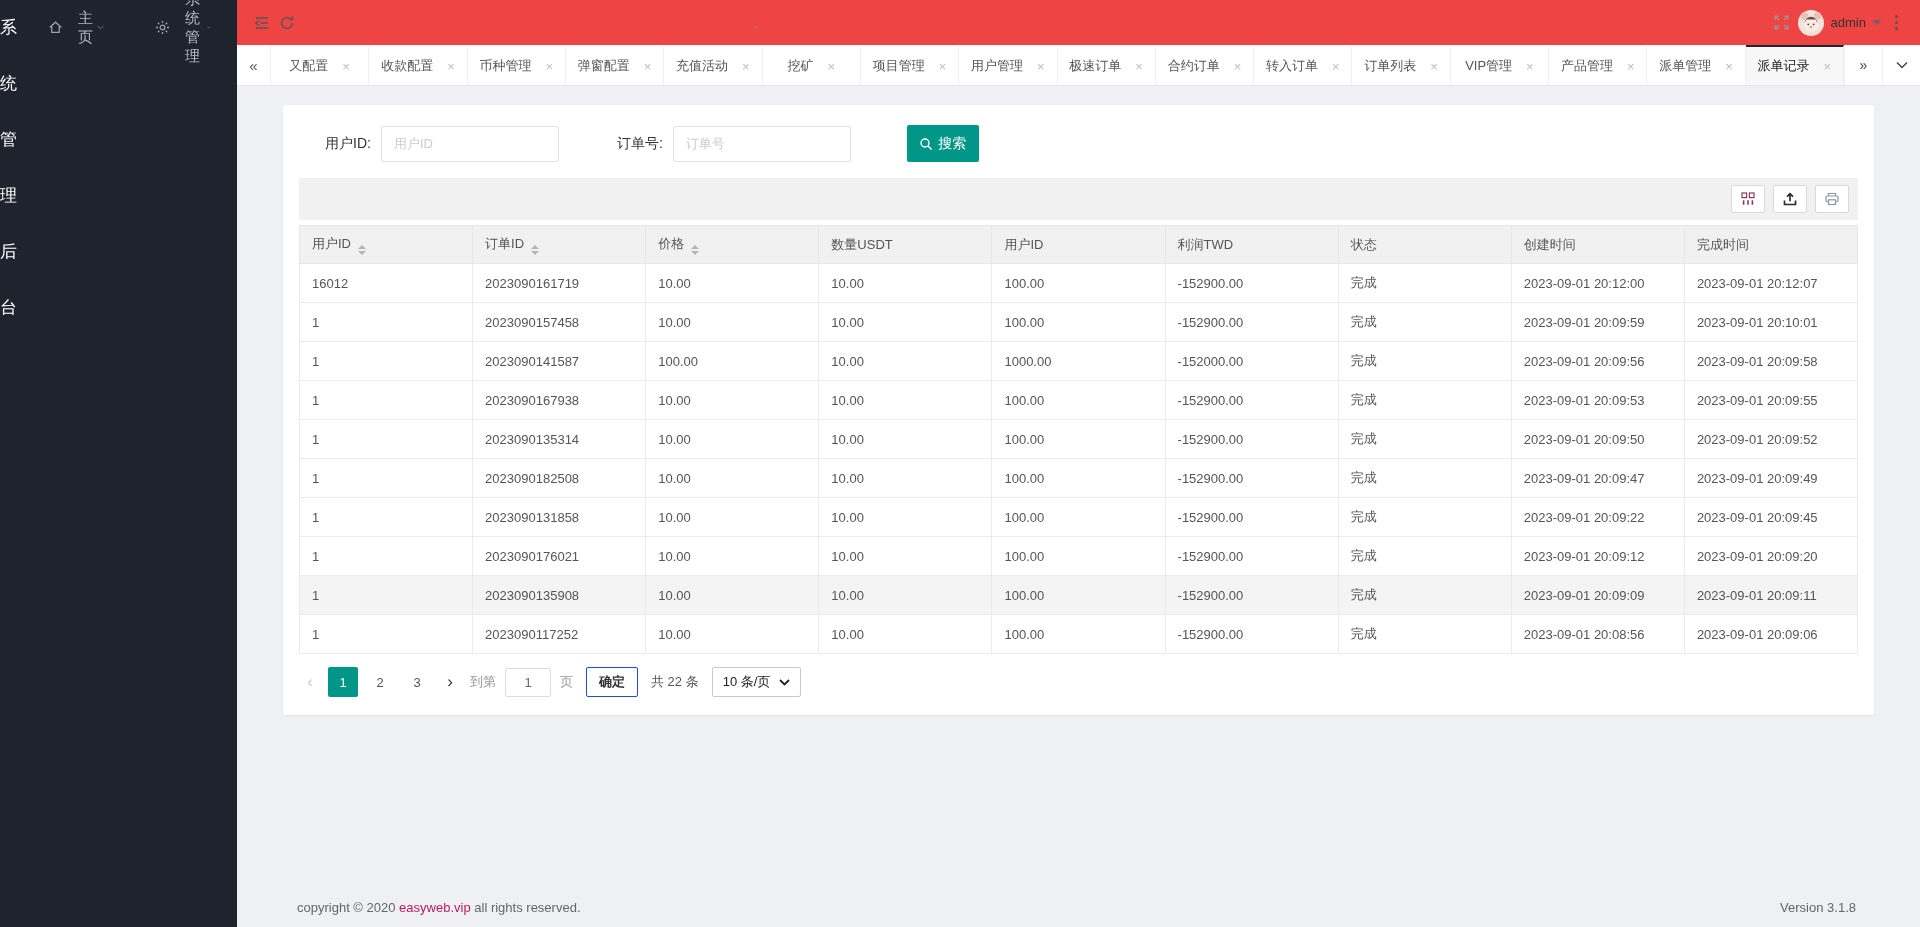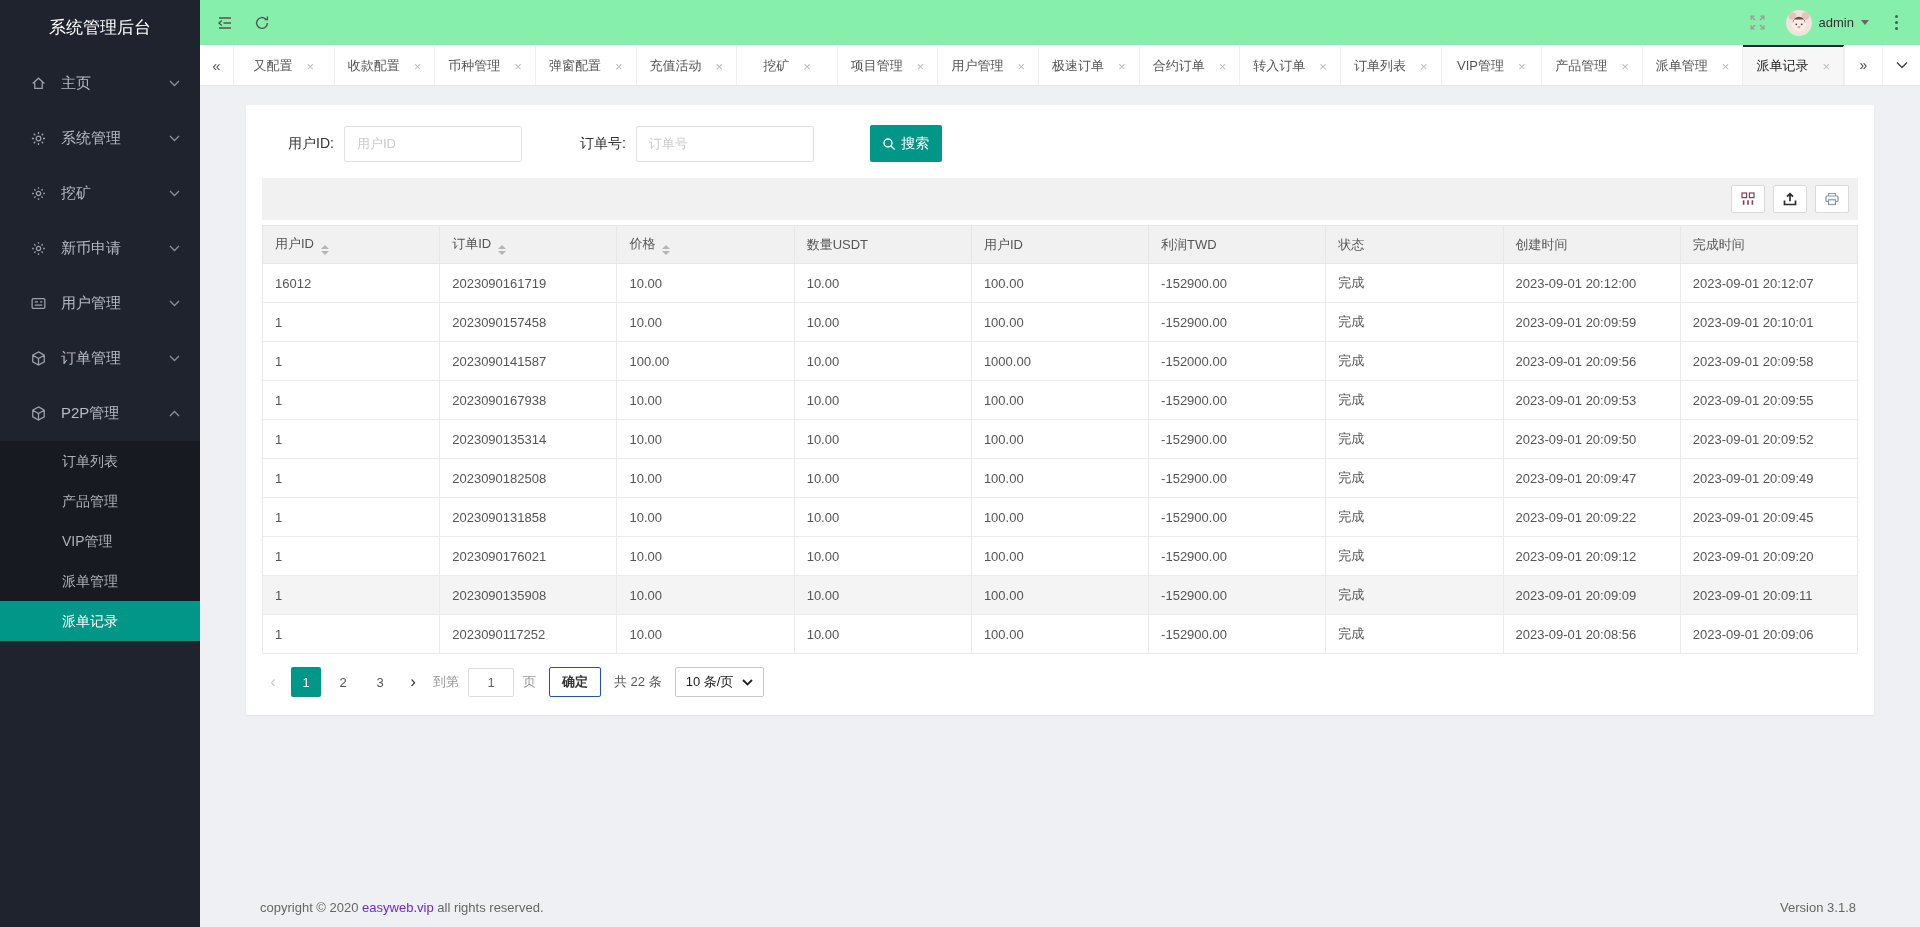--- a/index.html
+++ b/index.html
@@ -1,34 +1,34 @@
 <!DOCTYPE html>
 <html><head>
 <meta charset="utf-8">
 <style>
   * { box-sizing: border-box; margin: 0; padding: 0; }
   html,body { width:1920px; height:927px; }
   body { font-family:"Liberation Sans","DejaVu Sans",sans-serif; background:#eef0f3; overflow:hidden; }
   .layout { display:flex; height:100%; }
 
   
-  .sidebar { width:200px; flex-shrink:0; background:#1f232d; display:flex; flex-direction:column; }
+  .sidebar { width:237px; flex-shrink:0; background:#1f232d; display:flex; flex-direction:row; }
   .sidebar-title { height:56px; line-height:56px; text-align:center; color:#ffffff; font-size:17px; }
   .menu-item { height:55px; display:flex; align-items:center; padding:0 20px 0 30px; color:#b6bac3; font-size:15px; cursor:pointer; }
   .menu-item .mi-icon { width:17px; height:17px; margin-right:14px; flex-shrink:0; }
   .menu-item .chev { margin-left:auto; width:11px; height:7px; }
   .chev.up { transform:rotate(180deg); }
   .submenu { background:#171a21; }
   .submenu-item { height:40px; line-height:40px; padding-left:62px; color:#aeb2bb; font-size:14px; cursor:pointer; }
   .submenu-item.active { background:#009688; color:#ffffff; }
 
   
   .main { flex:1; min-width:0; display:flex; flex-direction:column; background:#eef0f3; }
 
-  .topbar { height:45px; background:#86efac; display:flex; align-items:center; padding:0 16px; gap:20px; flex-shrink:0; }
+  .topbar { height:45px; background:#ef4444; display:flex; align-items:center; padding:0 16px; gap:8px; flex-shrink:0; }
   .topbar .spacer { flex:1; }
   .icon-btn { display:flex; align-items:center; justify-content:center; cursor:pointer; }
   .user-chip { display:flex; align-items:center; gap:7px; cursor:pointer; }
   .user-chip .uname { font-size:13px; color:#333; }
   .caret-down { width:0; height:0; border-left:4px solid transparent; border-right:4px solid transparent; border-top:5px solid #666; }
   .kebab { display:flex; flex-direction:column; gap:3px; padding:4px 6px; cursor:pointer; }
   .kebab i { width:3px; height:3px; border-radius:50%; background:#555; }
 
   .tabbar { height:41px; background:#fff; border-bottom:1px solid #e6e6e6; display:flex; align-items:stretch; flex-shrink:0; }
   .tab-scroll { width:34px; display:flex; align-items:center; justify-content:center; color:#555; font-size:15px; cursor:pointer; border-right:1px solid #f0f0f0; }
@@ -66,21 +66,21 @@
   .page-nav { width:22px; height:30px; display:flex; align-items:center; justify-content:center; font-size:17px; cursor:pointer; }
   .page-prev { color:#ccc; }
   .page-next { color:#333; }
   .goto-text { color:#999; margin:0 2px; }
   .goto-input { width:46px; height:29px; border:1px solid #dcdcdc; border-radius:2px; text-align:center; color:#666; font-size:13px; outline:none; }
   .confirm-btn { height:30px; padding:0 12px; background:#fff; border:1px solid #1d4ed8; border-radius:2px; font-size:13px; color:#333; font-weight:bold; cursor:pointer; margin-left:4px; }
   .total-text { color:#555; margin:0 6px; }
   .size-select { height:30px; border:1px solid #c9c9c9; border-radius:2px; display:flex; align-items:center; gap:9px; padding:0 10px; color:#222; cursor:pointer; background:#fff; }
 
   .footer { margin-top:auto; display:flex; justify-content:space-between; align-items:center; padding:10px 18px 12px 14px; font-size:13px; color:#666; }
-  .footer .link { color:#6d28d9; text-decoration:none; cursor:pointer; }
+  .footer .link { color:#be185d; text-decoration:none; cursor:pointer; }
   .footer .ver { color:#666; }
 </style>
 </head>
 <body>
 
 <div class="layout">
 
   <aside class="sidebar">
     <div class="sidebar-title">系统管理后台</div>
 

